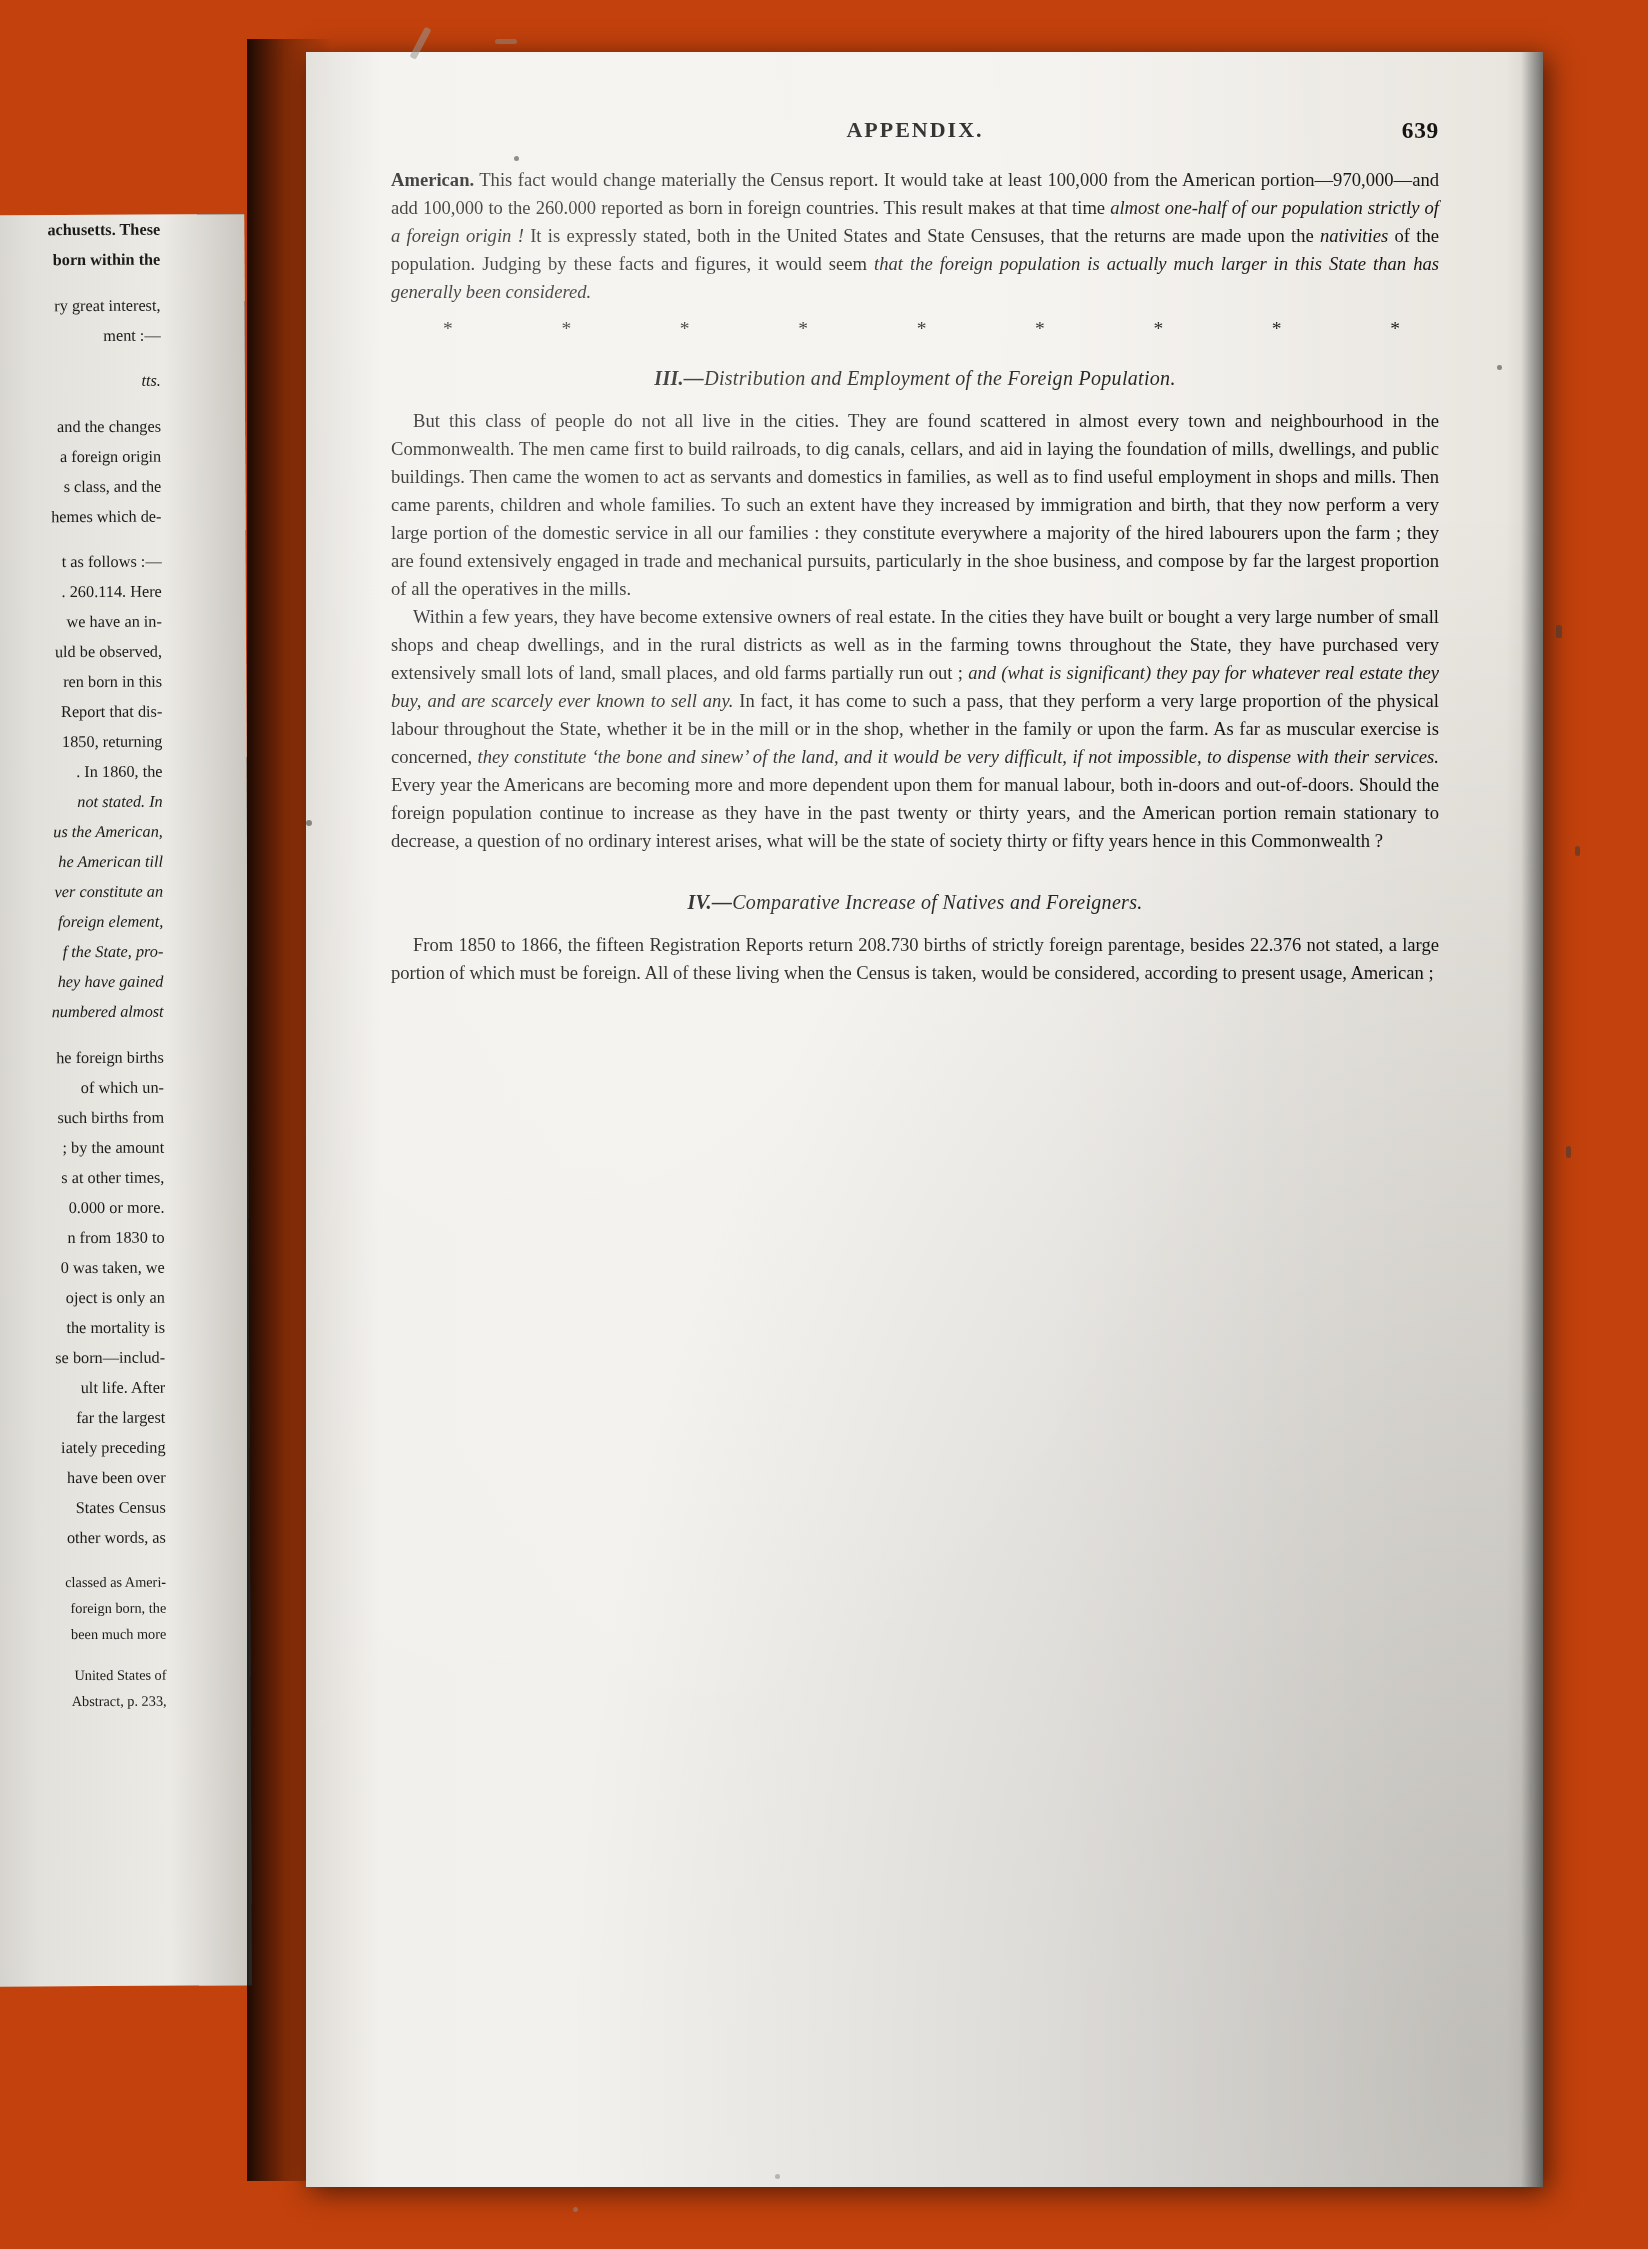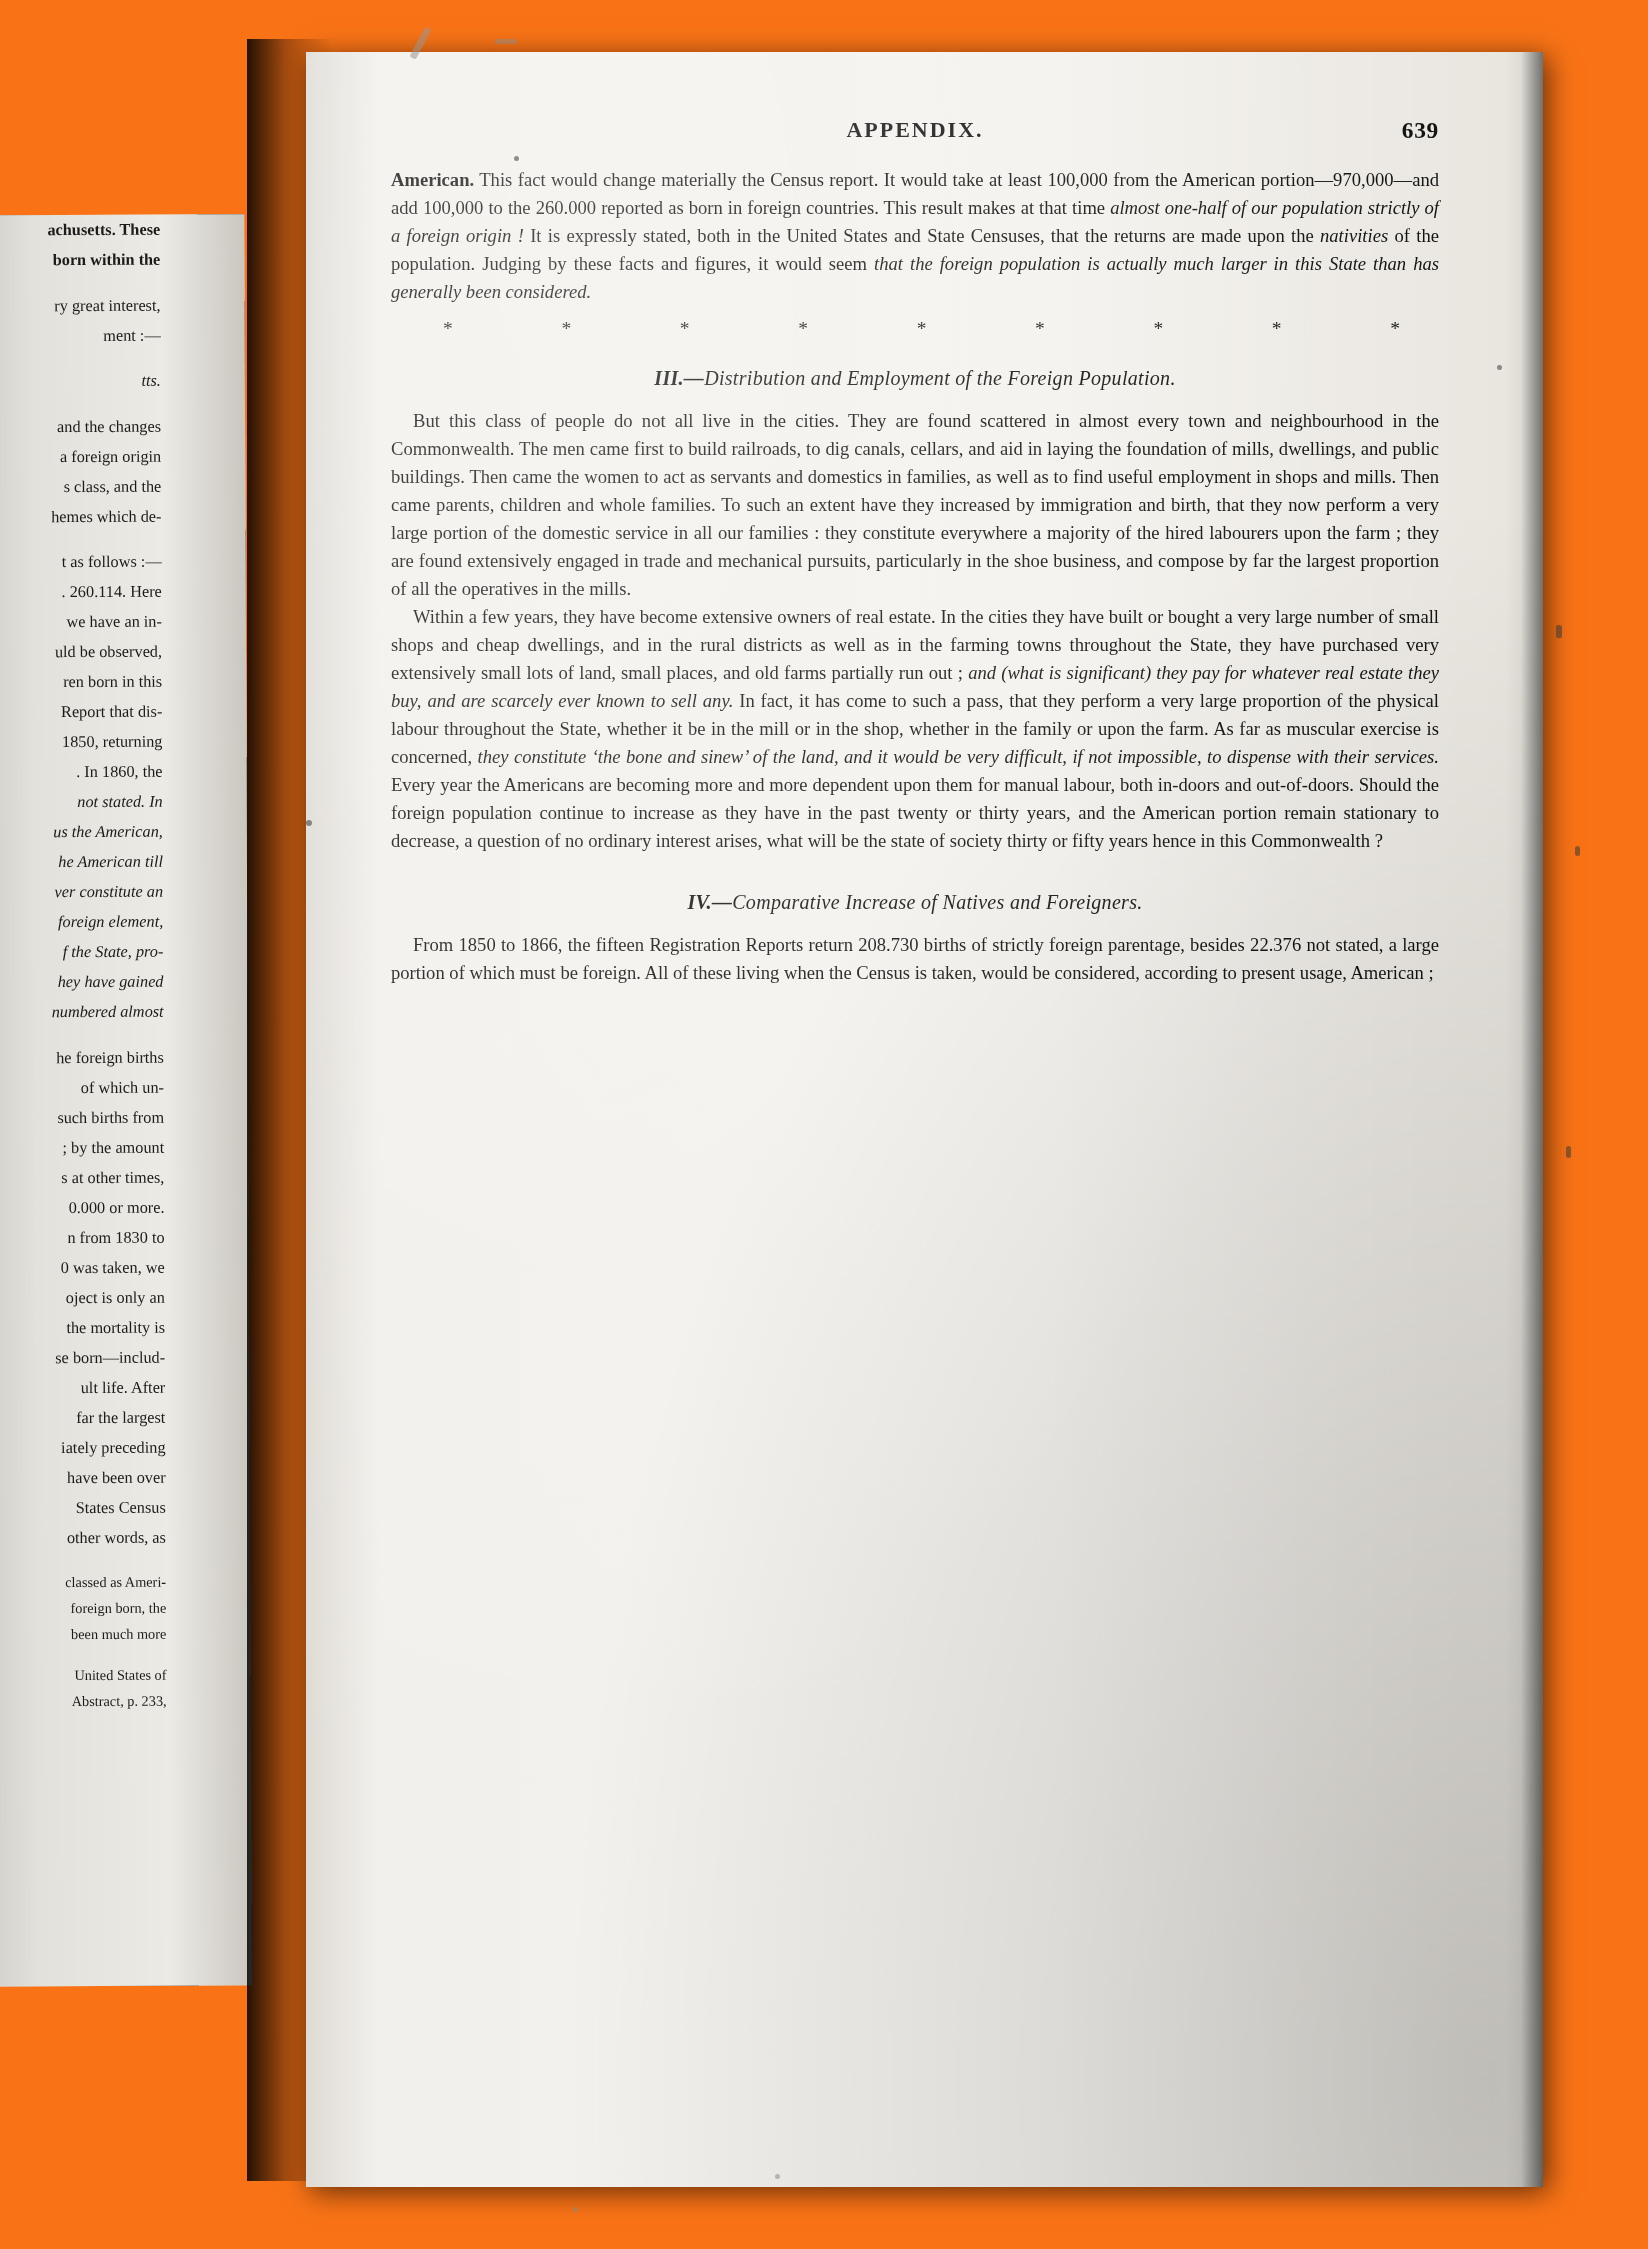--- a/index.html
+++ b/index.html
@@ -12,21 +12,21 @@
     height: 2250px;
     position: relative;
     overflow: hidden;
     font-family: "Liberation Serif", serif;
   }
 
   
   .scan {
     position: absolute;
     inset: 0;
-    background: #f97316;
+    background: #c2410c;
     font-family: Liberation Serif, serif;
   }
 
   
   .page-left {
     position: absolute;
     left: -78px;
     top: 215px;
     width: 326px;
     height: 1771px;

